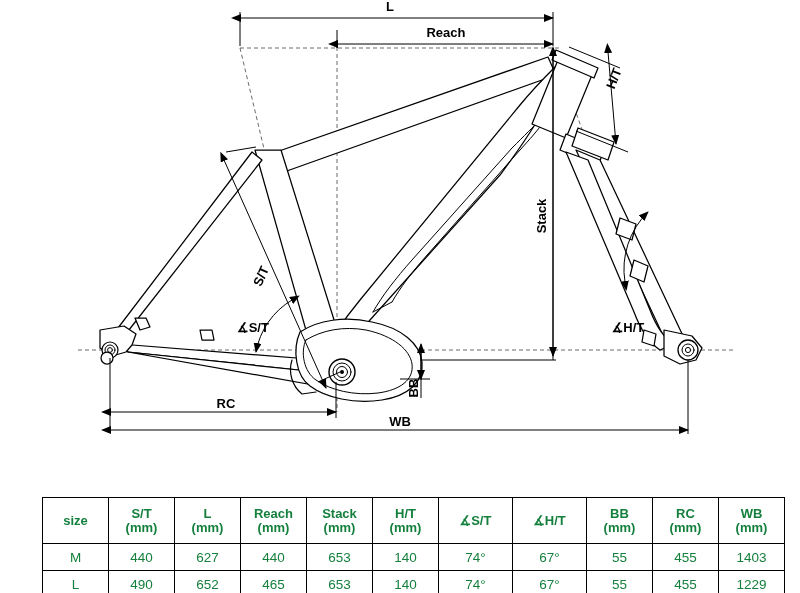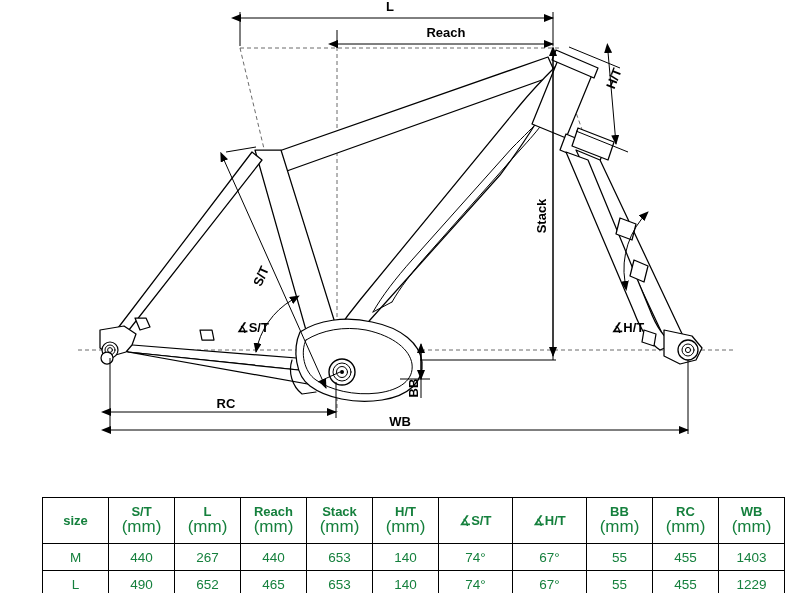--- a/index.html
+++ b/index.html
@@ -63,22 +63,22 @@
     padding: 0;
   }
   table.geo thead th {
     height: 45px;
     font-size: 13px;
     font-weight: bold;
     line-height: 1.05;
   }
   table.geo thead th .unit {
     display: block;
-    font-size: 17px;
-    font-weight: normal;
+    font-size: 13px;
+    font-weight: bold;
   }
   table.geo tbody td {
     height: 26px;
     font-size: 13.5px;
     font-weight: normal;
   }
   table.geo col.c-size { width: 66px; }
   table.geo col.c-n    { width: 66px; }
   table.geo col.c-ang  { width: 74px; }
 </style>
@@ -293,21 +293,21 @@
           <th>
             <span>WB</span>
             <span class="unit">(mm)</span>
           </th>
         </tr>
       </thead>
       <tbody>
         <tr>
           <td>M</td>
           <td>440</td>
-          <td>267</td>
+          <td>627</td>
           <td>440</td>
           <td>653</td>
           <td>140</td>
           <td>74°</td>
           <td>67°</td>
           <td>55</td>
           <td>455</td>
           <td>1403</td>
         </tr>
         <tr>

